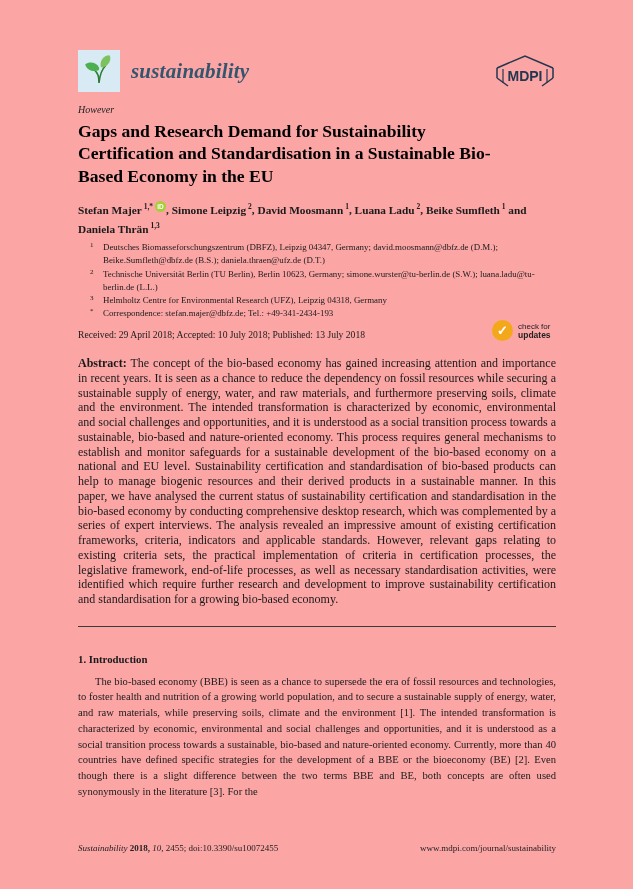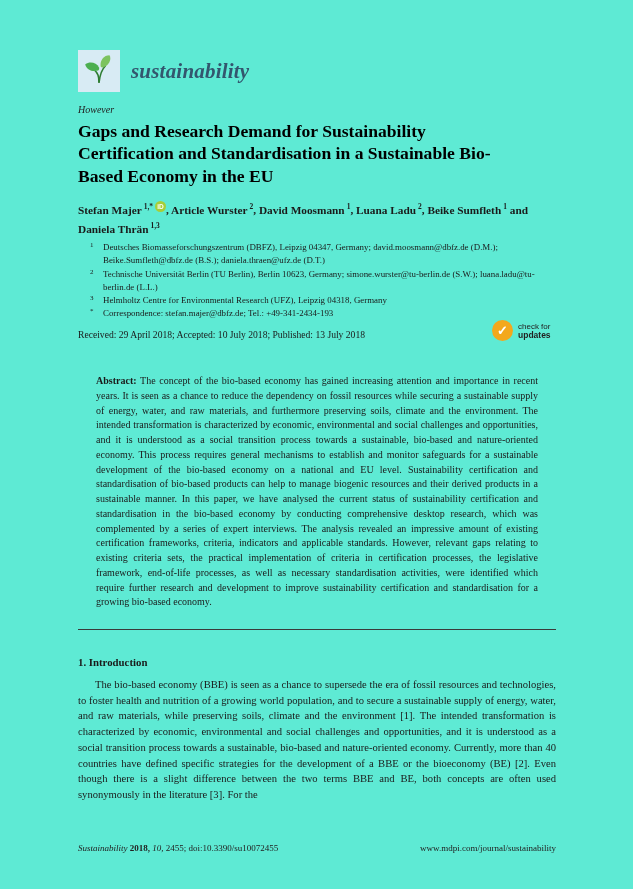--- a/index.html
+++ b/index.html
@@ -1,16 +1,16 @@
 <!DOCTYPE html>
 <html><head>
 <meta charset="utf-8">
 <style>
   html,body{margin:0;padding:0;background:#ffffff;}
-  .page{position:relative;width:633px;height:889px;background:#5eead4;overflow:hidden;
+  .page{position:relative;width:633px;height:889px;background:#fca5a5;overflow:hidden;
         font-family:"Liberation Serif","DejaVu Serif",serif;color:#1a1a1a;}
 
   
   .header-row{position:absolute;left:78px;top:50px;width:478px;display:flex;
               justify-content:space-between;align-items:flex-start;}
   .brand{display:flex;align-items:center;gap:11px;}
   .brand-box{width:42px;height:42px;background:#d8ebf4;display:flex;align-items:center;justify-content:center;}
   .brand-name{font-style:italic;font-weight:bold;font-size:21px;color:#33566e;letter-spacing:.2px;}
   .mdpi-logo{margin-top:3px;}
 
@@ -32,21 +32,21 @@
   
   .badge{position:absolute;top:320px;left:492px;display:flex;align-items:center;gap:5px;cursor:pointer;}
   .badge-circle{width:21px;height:21px;border-radius:50%;background:#f3a81c;color:#fff;font-size:13px;
                 font-weight:bold;display:flex;align-items:center;justify-content:center;
                 font-family:"Liberation Sans",sans-serif;}
   .badge-text{font-family:"Liberation Sans",sans-serif;font-size:8px;line-height:9px;color:#222;}
   .badge-text .b2{font-weight:bold;font-size:8.5px;}
 
   
   .column{position:absolute;left:78px;top:356px;width:478px;}
-  .abstract{font-size:10px;line-height:14.75px;text-align:justify;margin:18px;}
+  .abstract{font-size:12px;line-height:14.75px;text-align:justify;margin:0;}
   .keywords{font-size:10.35px;line-height:14.75px;text-align:justify;margin:14px 0 0 0;}
   .b{font-weight:bold;}
   .i{font-style:italic;}
   .rule{border:none;border-top:1px solid #3a3a3a;margin:19px 0 0 0;}
   .sec-heading{font-size:10.8px;font-weight:bold;margin:26px 0 0 0;}
   .body-par{font-size:10.6px;line-height:15.7px;text-align:justify;text-indent:17px;margin:9px 0 0 0;}
 
   
   .footer{position:absolute;left:78px;top:843px;width:478px;display:flex;
           justify-content:space-between;font-size:9px;color:#222;align-items:flex-end;}
@@ -63,26 +63,38 @@
           <svg width="34" height="34" viewBox="0 0 42 42">
             <path d="M21 38 C21 30 20 26 14 21" stroke="#2e7d32" stroke-width="2" fill="none"></path>
             <path d="M21 38 C22 28 24 22 29 17" stroke="#2e7d32" stroke-width="2" fill="none"></path>
             <path d="M20 23 C12 25 5 21 4 15 C10 11 18 13 21 19 C21.5 20.5 21 22 20 23 Z" fill="#4caf50"></path>
             <path d="M23 18 C22 10 27 4 34 4 C37 9 33 17 26 19 C24.8 19.2 23.5 19 23 18 Z" fill="#7cc35f"></path>
           </svg>
         </span>
       </div>
       <span class="brand-name">sustainability</span>
     </div>
+    <div class="mdpi-logo">
+      <svg width="62" height="40" viewBox="0 0 62 40">
+        <polyline points="3,15 31,3 59,15" fill="none" stroke="#22364f" stroke-width="1.5"></polyline>
+        <line x1="3" y1="15" x2="3" y2="25" stroke="#22364f" stroke-width="1.5"></line>
+        <line x1="59" y1="15" x2="59" y2="25" stroke="#22364f" stroke-width="1.5"></line>
+        <line x1="3" y1="25" x2="14" y2="33" stroke="#22364f" stroke-width="1.5"></line>
+        <line x1="59" y1="25" x2="48" y2="33" stroke="#22364f" stroke-width="1.5"></line>
+        <line x1="9" y1="16" x2="9" y2="30" stroke="#22364f" stroke-width="1.2"></line>
+        <line x1="53" y1="16" x2="53" y2="30" stroke="#22364f" stroke-width="1.2"></line>
+        <text x="31" y="28" text-anchor="middle" font-family="Liberation Sans, sans-serif" font-size="14" font-weight="bold" fill="#22364f">MDPI</text>
+      </svg>
+    </div>
   </div>
 
   <div class="article-type">However</div>
   <h1 class="title">Gaps and Research Demand for Sustainability Certification and Standardisation in a Sustainable Bio-Based Economy in the EU</h1>
 
-  <div class="authors"><span><span>Stefan Majer</span><sup>1,*</sup><span class="orcid">iD</span></span>, <span><span>Article Wurster</span><sup>2</sup></span>, <span><span>David Moosmann</span><sup>1</sup></span>, <span><span>Luana Ladu</span><sup>2</sup></span>, <span><span>Beike Sumfleth</span><sup>1</sup></span> and <span><span>Daniela Thrän</span><sup>1,3</sup></span></div>
+  <div class="authors"><span><span>Stefan Majer</span><sup>1,*</sup><span class="orcid">iD</span></span>, <span><span>Simone Leipzig</span><sup>2</sup></span>, <span><span>David Moosmann</span><sup>1</sup></span>, <span><span>Luana Ladu</span><sup>2</sup></span>, <span><span>Beike Sumfleth</span><sup>1</sup></span> and <span><span>Daniela Thrän</span><sup>1,3</sup></span></div>
 
   <div class="affiliations">
       <div class="aff-row"><span class="aff-marker">1</span><span>Deutsches Biomasseforschungszentrum (DBFZ), Leipzig 04347, Germany; david.moosmann@dbfz.de (D.M.); Beike.Sumfleth@dbfz.de (B.S.); daniela.thraen@ufz.de (D.T.)</span></div>
       <div class="aff-row"><span class="aff-marker">2</span><span>Technische Universität Berlin (TU Berlin), Berlin 10623, Germany; simone.wurster@tu-berlin.de (S.W.); luana.ladu@tu-berlin.de (L.L.)</span></div>
       <div class="aff-row"><span class="aff-marker">3</span><span>Helmholtz Centre for Environmental Research (UFZ), Leipzig 04318, Germany</span></div>
       <div class="aff-row"><span class="aff-marker">*</span><span>Correspondence: stefan.majer@dbfz.de; Tel.: +49-341-2434-193</span></div>
     </div>
 
   <div class="dates">Received: 29 April 2018; Accepted: 10 July 2018; Published: 13 July 2018</div>
 

